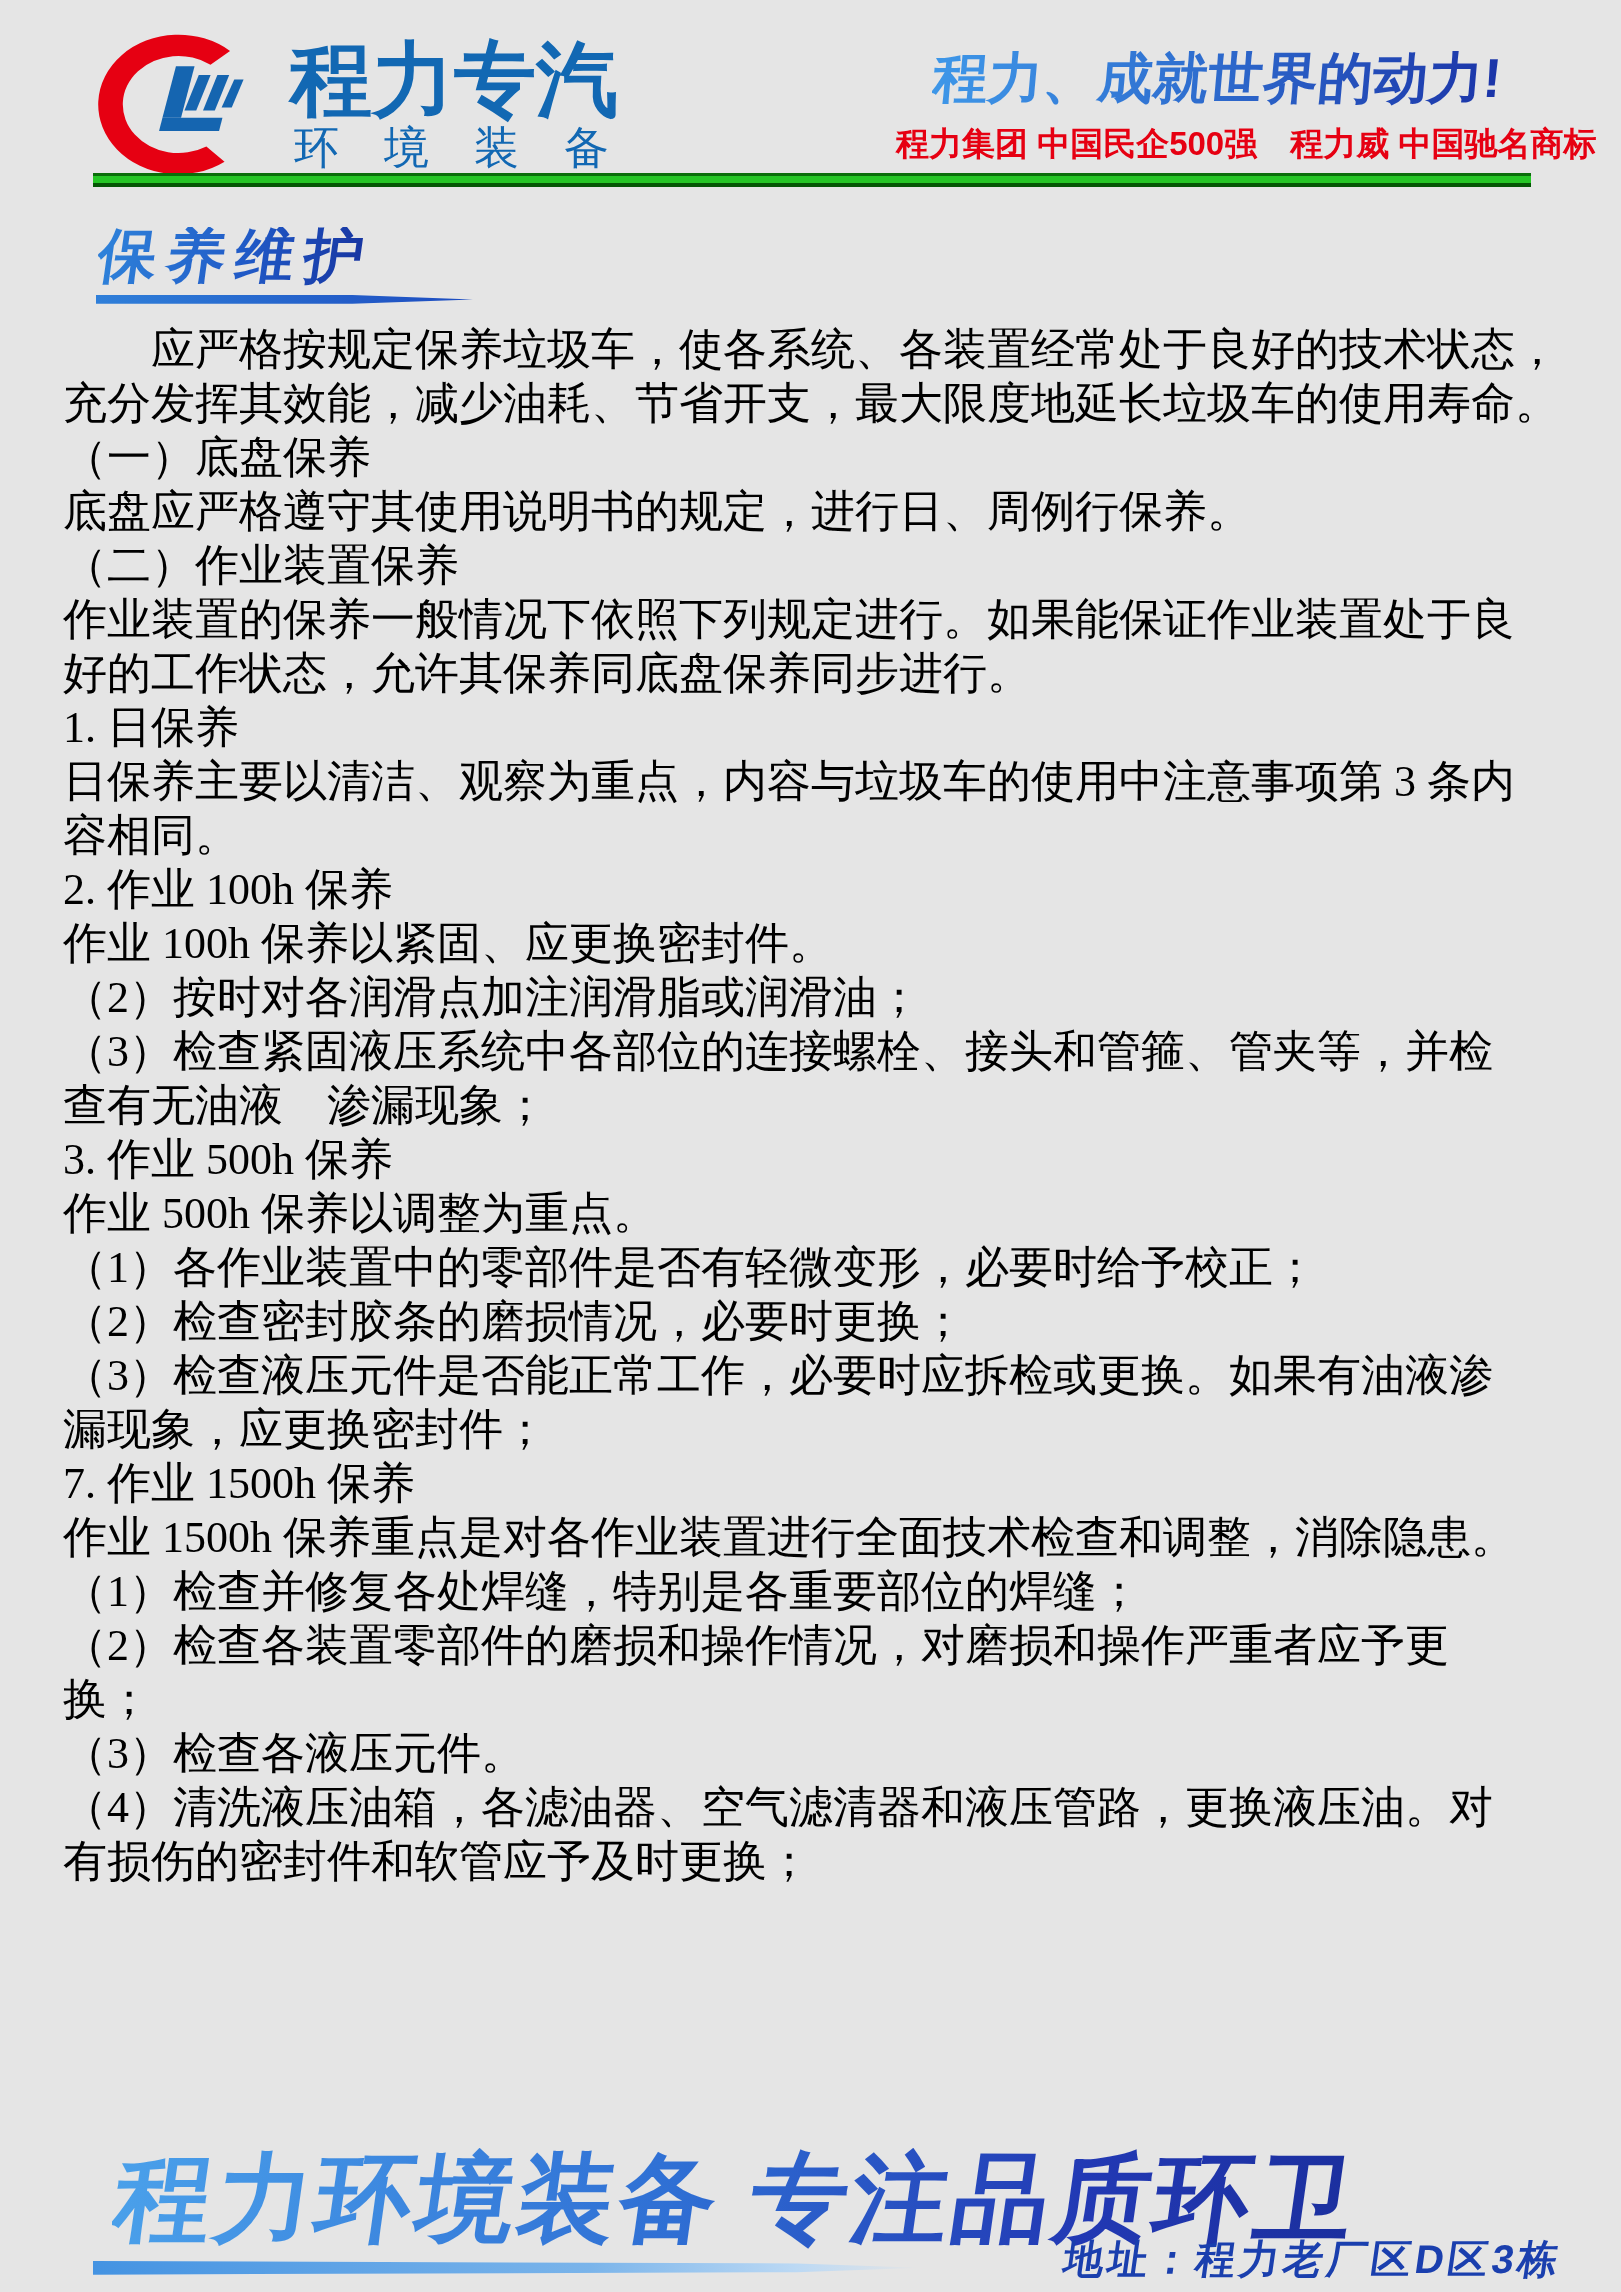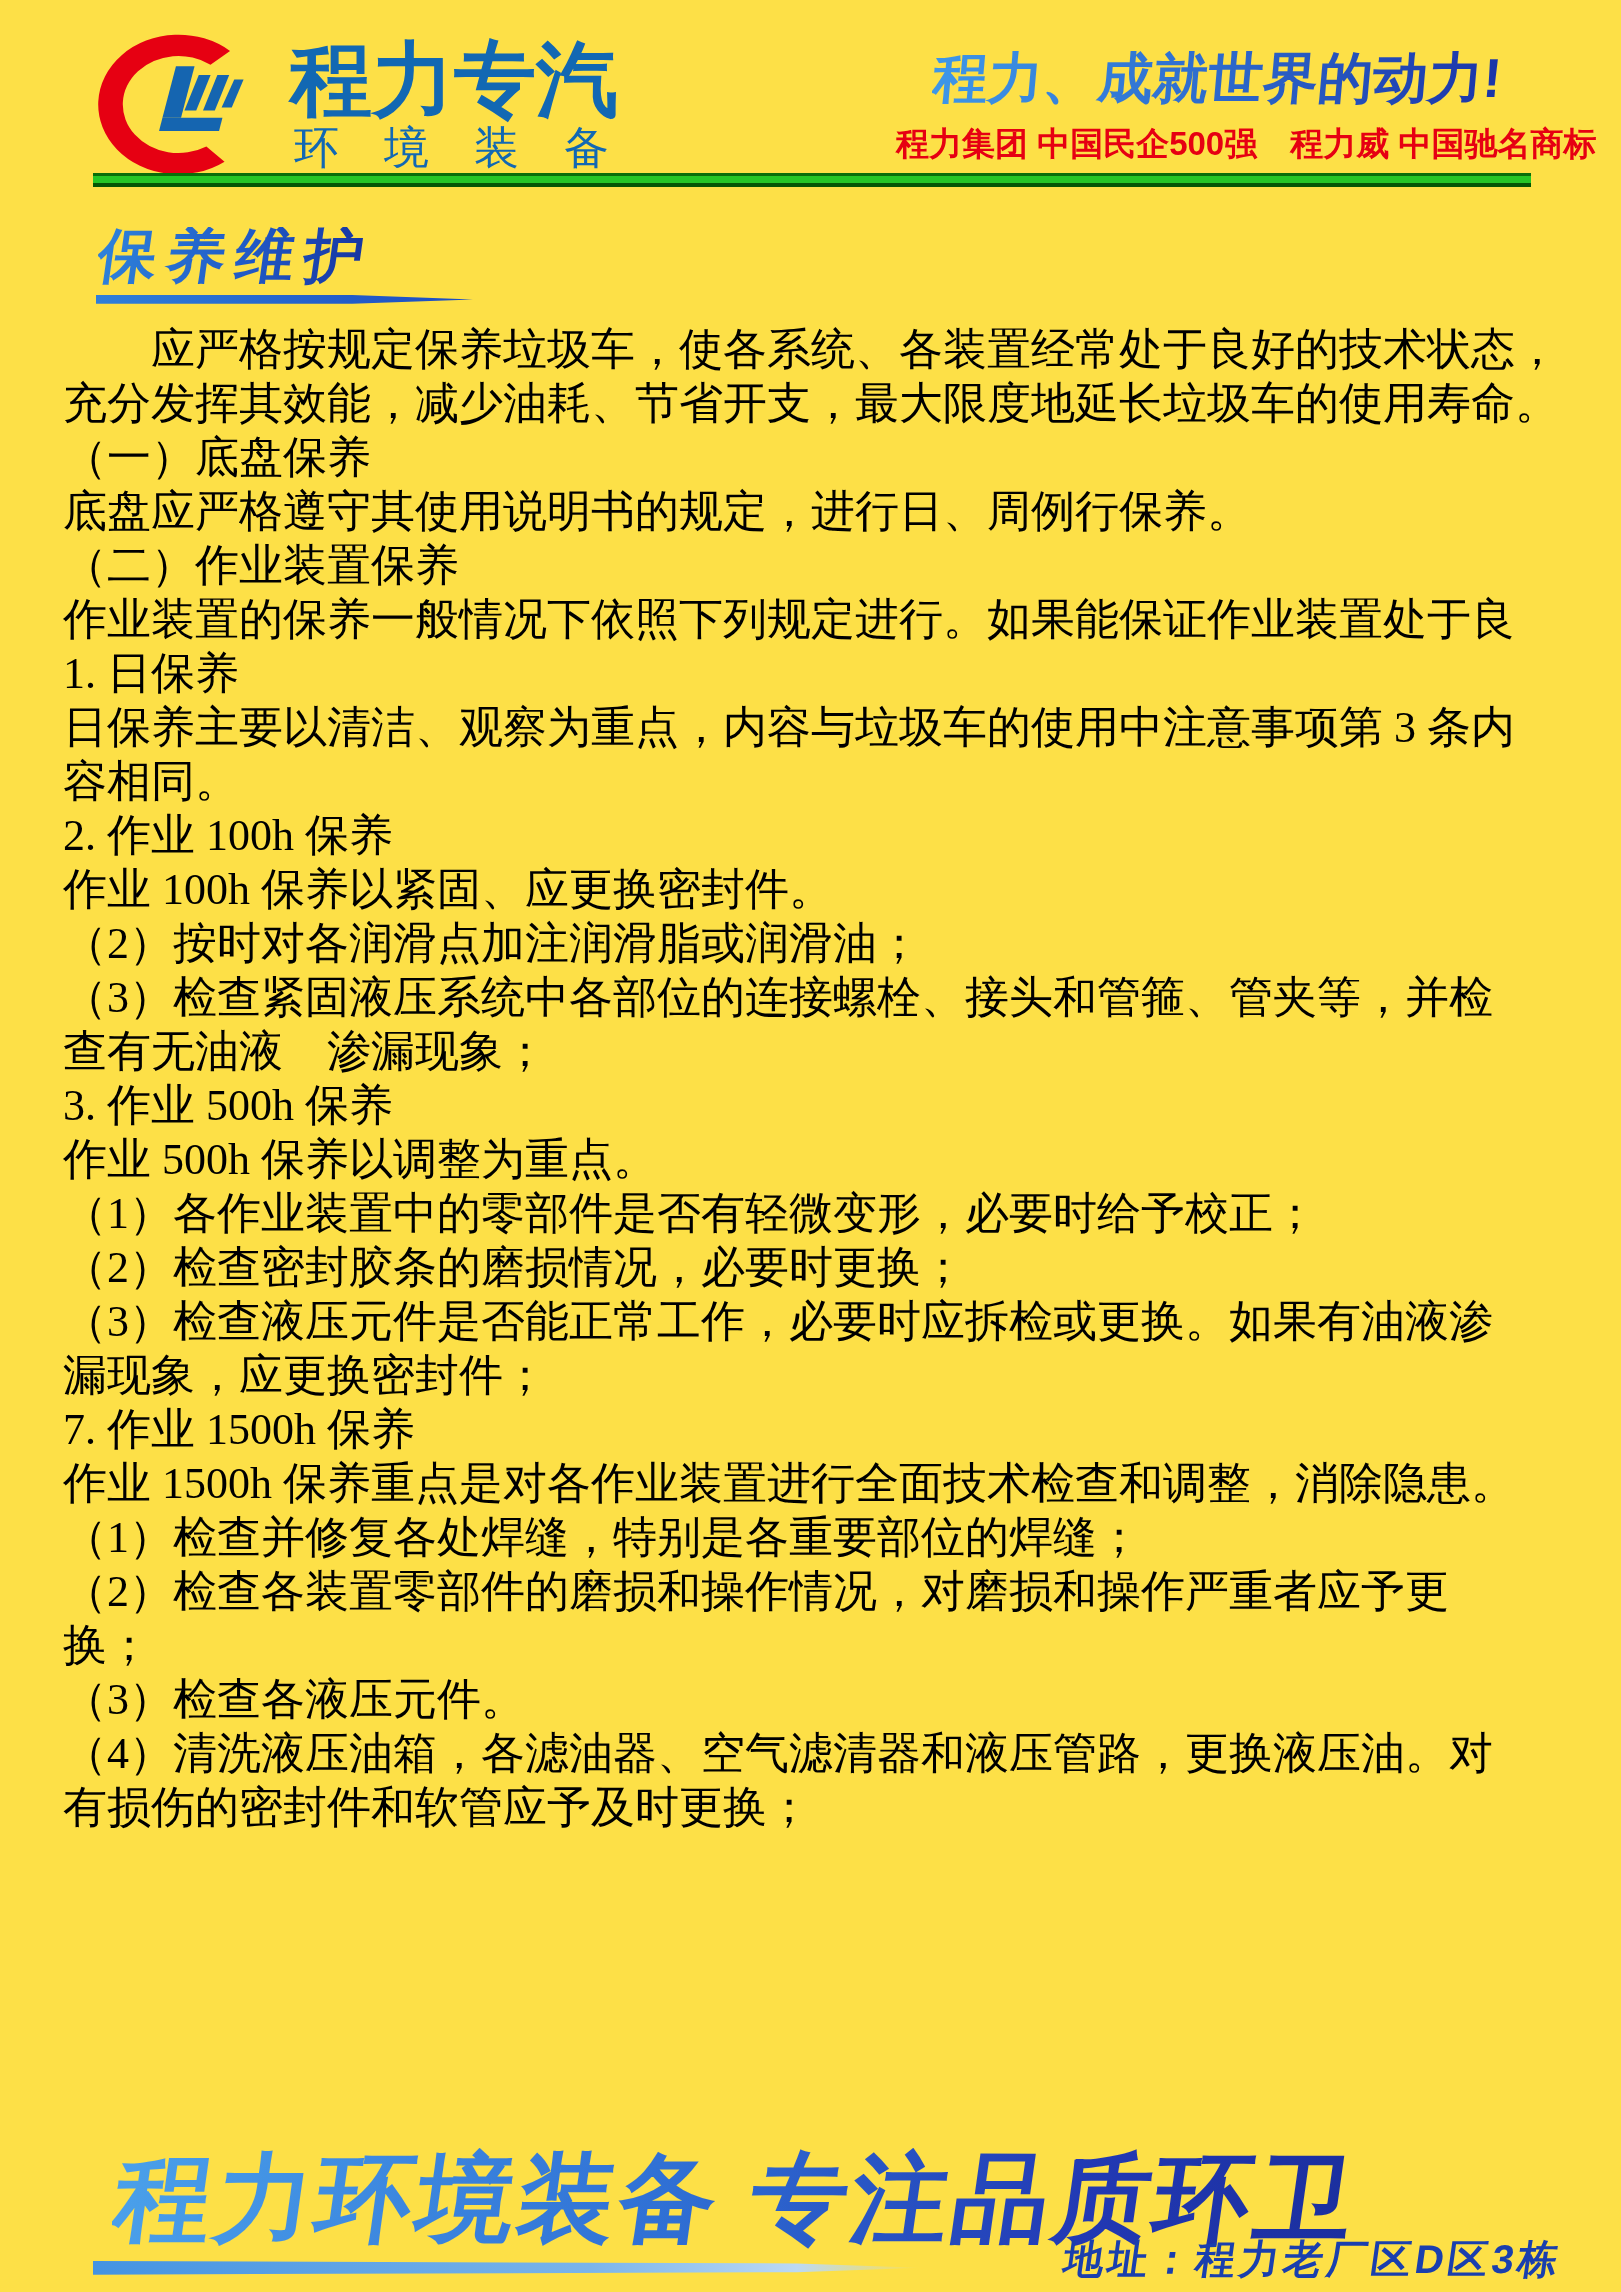--- a/index.html
+++ b/index.html
@@ -1,16 +1,16 @@
 <!DOCTYPE html>
 <html><head>
 <meta charset="utf-8">
 <style>
   html,body{margin:0;padding:0;background:#ffffff;}
-  .page{position:relative;width:1621px;height:2293px;background:#fde047;overflow:hidden;
+  .page{position:relative;width:1621px;height:2293px;background:#e5e5e5;overflow:hidden;
         font-family:"Liberation Sans", sans-serif;}
   .abs{position:absolute;}
 
   
   .brand-title{left:290px;top:39px;font-size:82px;font-weight:bold;color:#1268b3;
 -letter-spacing:0;line-height:1;white-space:nowrap;}
   .brand-sub{left:294px;top:125px;font-size:45px;font-weight:normal;color:#1268b3;
              letter-spacing:45px;line-height:1;white-space:nowrap;}
   .slogan{left:933px;top:51px;font-size:55px;font-weight:bold;white-space:nowrap;
           transform:skewX(-5deg);
@@ -75,20 +75,21 @@
   <div class="abs sec-title">保养维护</div>
   <div class="abs title-underline"></div>
 
   <div class="abs body-text">
       <div class="bline">　　应严格按规定保养垃圾车，使各系统、各装置经常处于良好的技术状态，</div>
       <div class="bline">充分发挥其效能，减少油耗、节省开支，最大限度地延长垃圾车的使用寿命。</div>
       <div class="bline">（一）底盘保养</div>
       <div class="bline">底盘应严格遵守其使用说明书的规定，进行日、周例行保养。</div>
       <div class="bline">（二）作业装置保养</div>
       <div class="bline">作业装置的保养一般情况下依照下列规定进行。如果能保证作业装置处于良</div>
+      <div class="bline">好的工作状态，允许其保养同底盘保养同步进行。</div>
       <div class="bline">1. 日保养</div>
       <div class="bline">日保养主要以清洁、观察为重点，内容与垃圾车的使用中注意事项第 3 条内</div>
       <div class="bline">容相同。</div>
       <div class="bline">2. 作业 100h 保养</div>
       <div class="bline">作业 100h 保养以紧固、应更换密封件。</div>
       <div class="bline">（2）按时对各润滑点加注润滑脂或润滑油；</div>
       <div class="bline">（3）检查紧固液压系统中各部位的连接螺栓、接头和管箍、管夹等，并检</div>
       <div class="bline">查有无油液　渗漏现象；</div>
       <div class="bline">3. 作业 500h 保养</div>
       <div class="bline">作业 500h 保养以调整为重点。</div>

